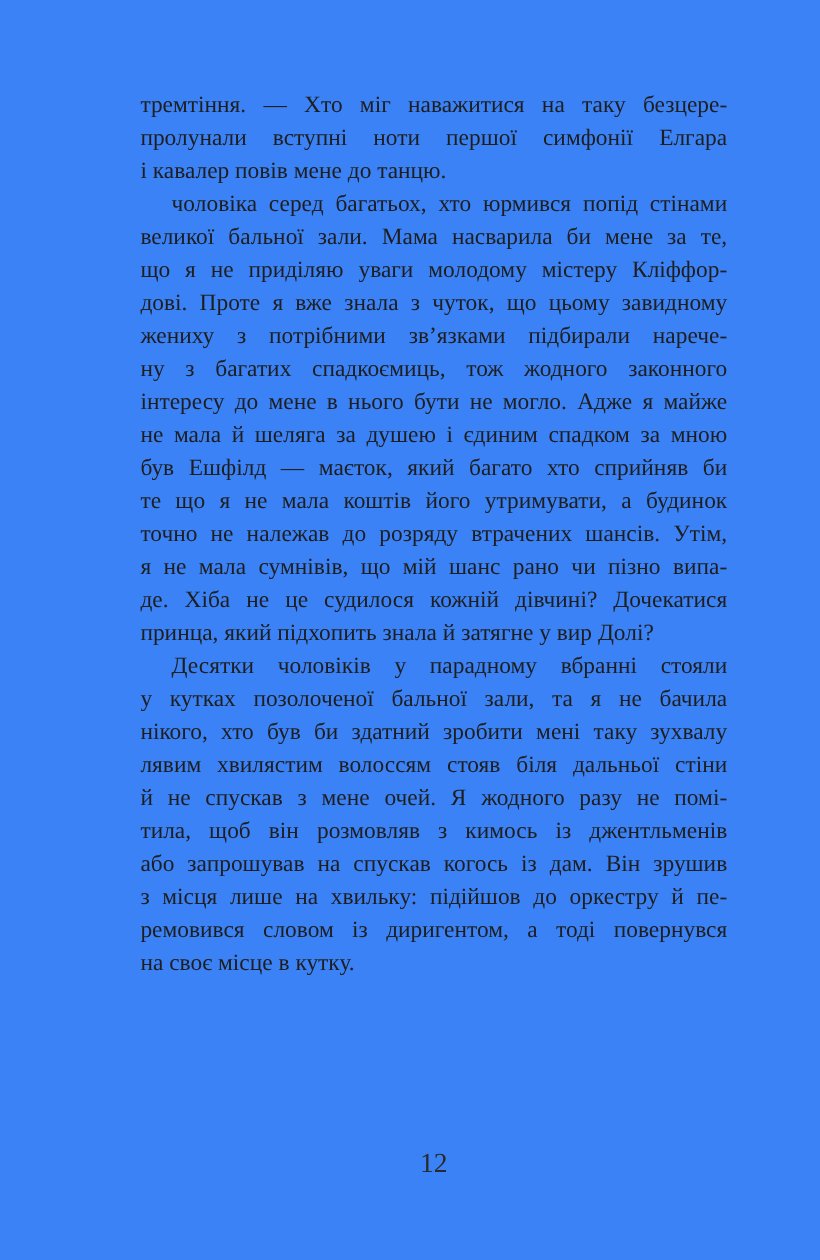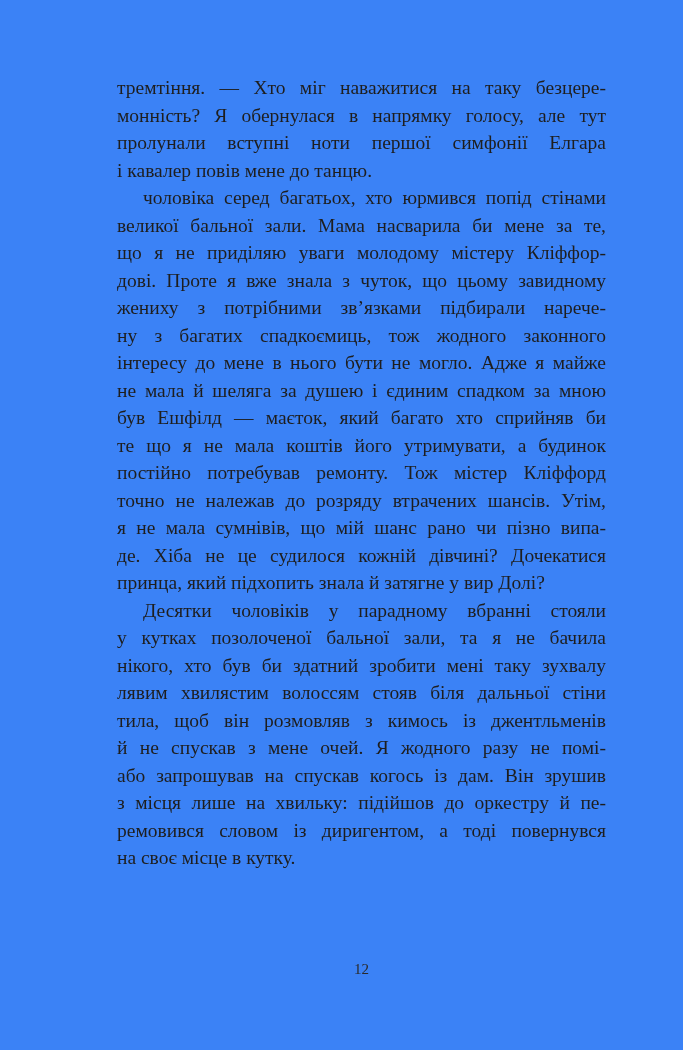--- a/index.html
+++ b/index.html
@@ -46,60 +46,58 @@
   }
   .em {
     font-style: italic;
   }
   .page-number {
     position: absolute;
     left: 117px;
     top: 956px;
     width: 489px;
     text-align: center;
-    font-size: 15px;
+    font-size: 23px;
     line-height: 27.5px;
     color: #2a2a2a;
   }
 </style>
 </head>
 <body style="background: rgb(252, 252, 250);">
 
 <div class="page" style="background: #3b82f6; color: rgb(30, 30, 30); padding-left: 22px;">
   <div class="text-block">
       <div class="paragraph">
         <div class="line">тремтіння. — Хто міг наважитися на таку безцере-</div>
-        <div class="line">монність? Я обернулася в напрямку голосу, але тут</div>
         <div class="line">пролунали вступні ноти першої симфонії Елгара</div>
         <div class="line no-just">і кавалер повів мене до танцю.</div>
       </div>
       <div class="paragraph indent">
         <div class="line">чоловіка серед багатьох, хто юрмився попід стінами</div>
         <div class="line">великої бальної зали. Мама насварила би мене за те,</div>
         <div class="line">що я не приділяю уваги молодому містеру Кліффор-</div>
         <div class="line">дові. Проте я вже знала з чуток, що цьому завидному</div>
         <div class="line">жениху з потрібними зв’язками підбирали нарече-</div>
         <div class="line">ну з багатих спадкоємиць, тож жодного законного</div>
         <div class="line">інтересу до мене в нього бути не могло. Адже я майже</div>
         <div class="line">не мала й шеляга за душею і єдиним спадком за мною</div>
         <div class="line">був Ешфілд — маєток, який багато хто сприйняв би</div>
         <div class="line">те що я не мала коштів його утримувати, а будинок</div>
-        <div class="line">постійно потребував ремонту. Тож містер Кліффорд</div>
         <div class="line">точно не належав до розряду втрачених шансів. Утім,</div>
         <div class="line">я не мала сумнівів, що мій шанс рано чи пізно випа-</div>
         <div class="line">де. Хіба не це судилося кожній дівчині? Дочекатися</div>
         <div class="line no-just">принца, який підхопить знала й затягне у вир Долі?</div>
       </div>
       <div class="paragraph indent">
         <div class="line">Десятки чоловіків у парадному вбранні стояли</div>
         <div class="line">у кутках позолоченої бальної зали, та я не бачила</div>
         <div class="line">нікого, хто був би здатний зробити мені таку зухвалу</div>
         <div class="line">лявим хвилястим волоссям стояв біля дальньої стіни</div>
+        <div class="line">й не спускав з мене очей. Я жодного разу не помі-</div>
         <div class="line">тила, щоб він розмовляв з кимось із джентльменів</div>
-        <div class="line">й не спускав з мене очей. Я жодного разу не помі-</div>
         <div class="line">або запрошував на спускав когось із дам. Він зрушив</div>
         <div class="line">з місця лише на хвильку: підійшов до оркестру й пе-</div>
         <div class="line">ремовився словом із диригентом, а тоді повернувся</div>
         <div class="line no-just">на своє місце в кутку.</div>
       </div>
     </div>
   <div class="page-number">12</div>
 </div>
 
 </body></html>

